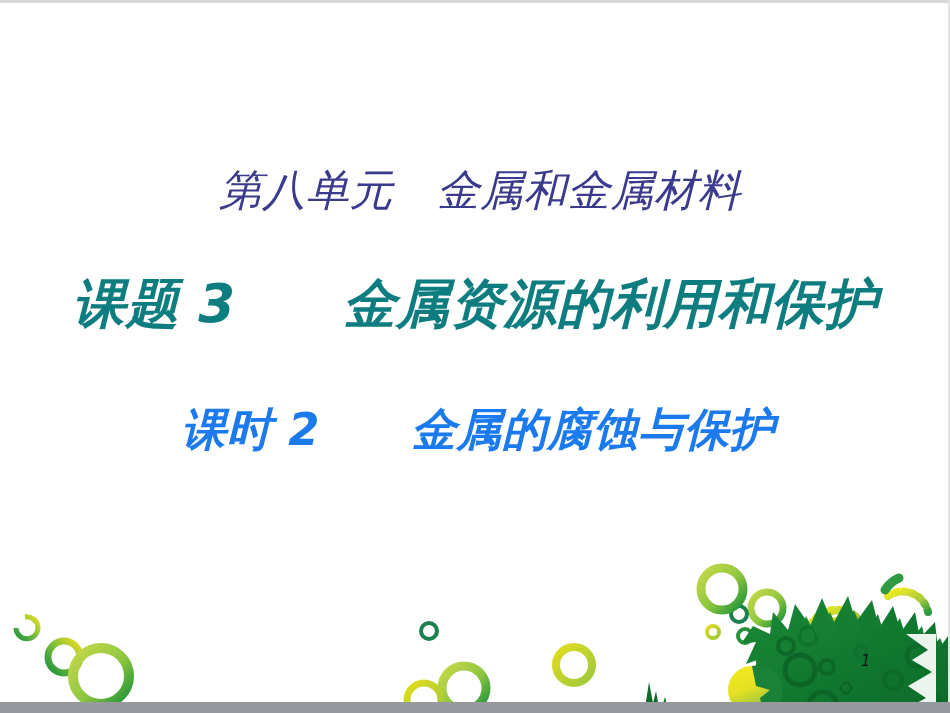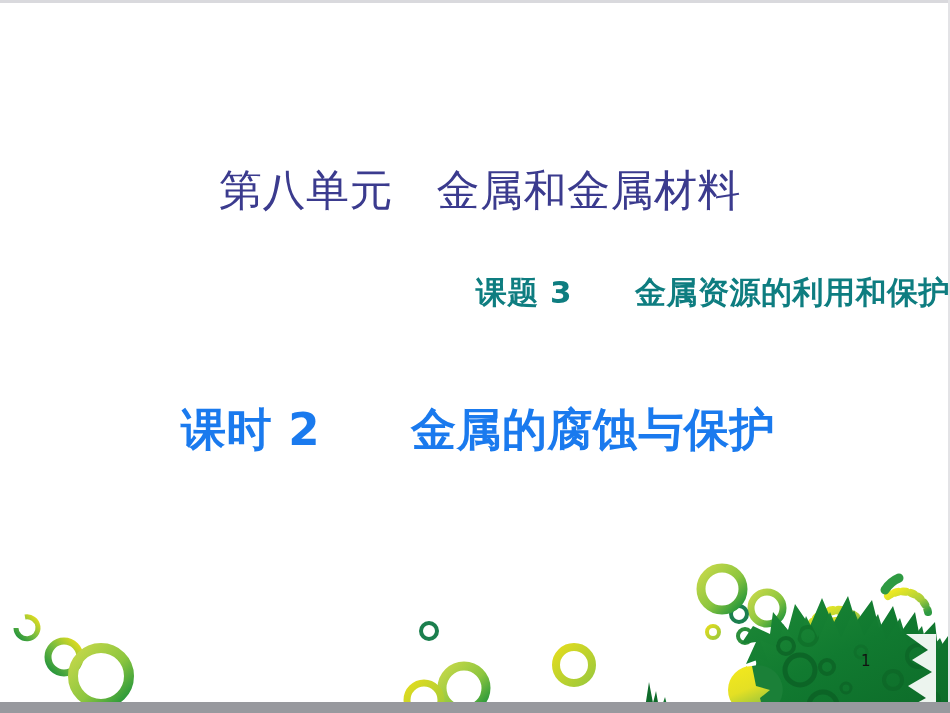--- a/index.html
+++ b/index.html
@@ -13,20 +13,21 @@
     overflow: hidden;
     font-family: "DejaVu Sans", "Liberation Sans", sans-serif;
   }
 
   #slide {
     position: relative;
     width: 950px;
     height: 713px;
     background: #ffffff;
     overflow: hidden;
+    font-style: italic;
   }
 
   
   .chrome-top {
     position: absolute;
     left: 0; top: 0;
     width: 950px; height: 3px;
     background: #d9d9dd;
   }
   .chrome-bottom {
@@ -62,22 +63,22 @@
     font-size: 43px;
     color: #3b3b8e;
     font-weight: 400;
     padding-left: 10px;
     box-sizing: border-box;
   }
   .line-topic {
     position: absolute;
     left: 0; top: 108px;
     width: 950px;
-    text-align: right;
-    font-size: 31px;
+    text-align: center;
+    font-size: 53px;
     color: #0e7d80;
     font-weight: bold;
     box-sizing: border-box;
   }
   .line-session {
     position: absolute;
     left: 0; top: 238px;
     width: 950px;
     text-align: center;
     font-size: 45px;

